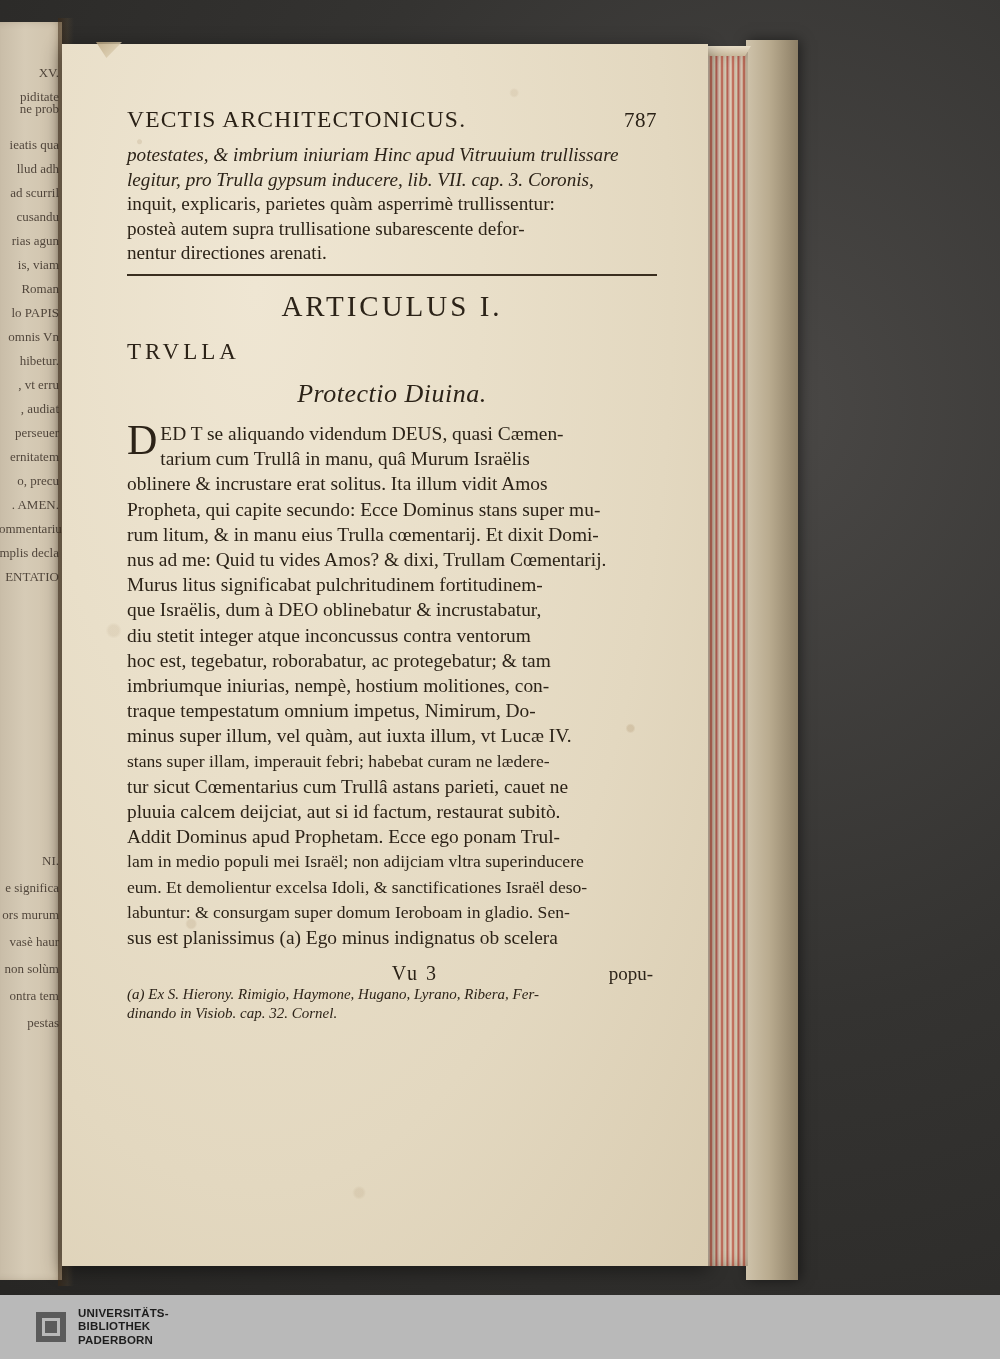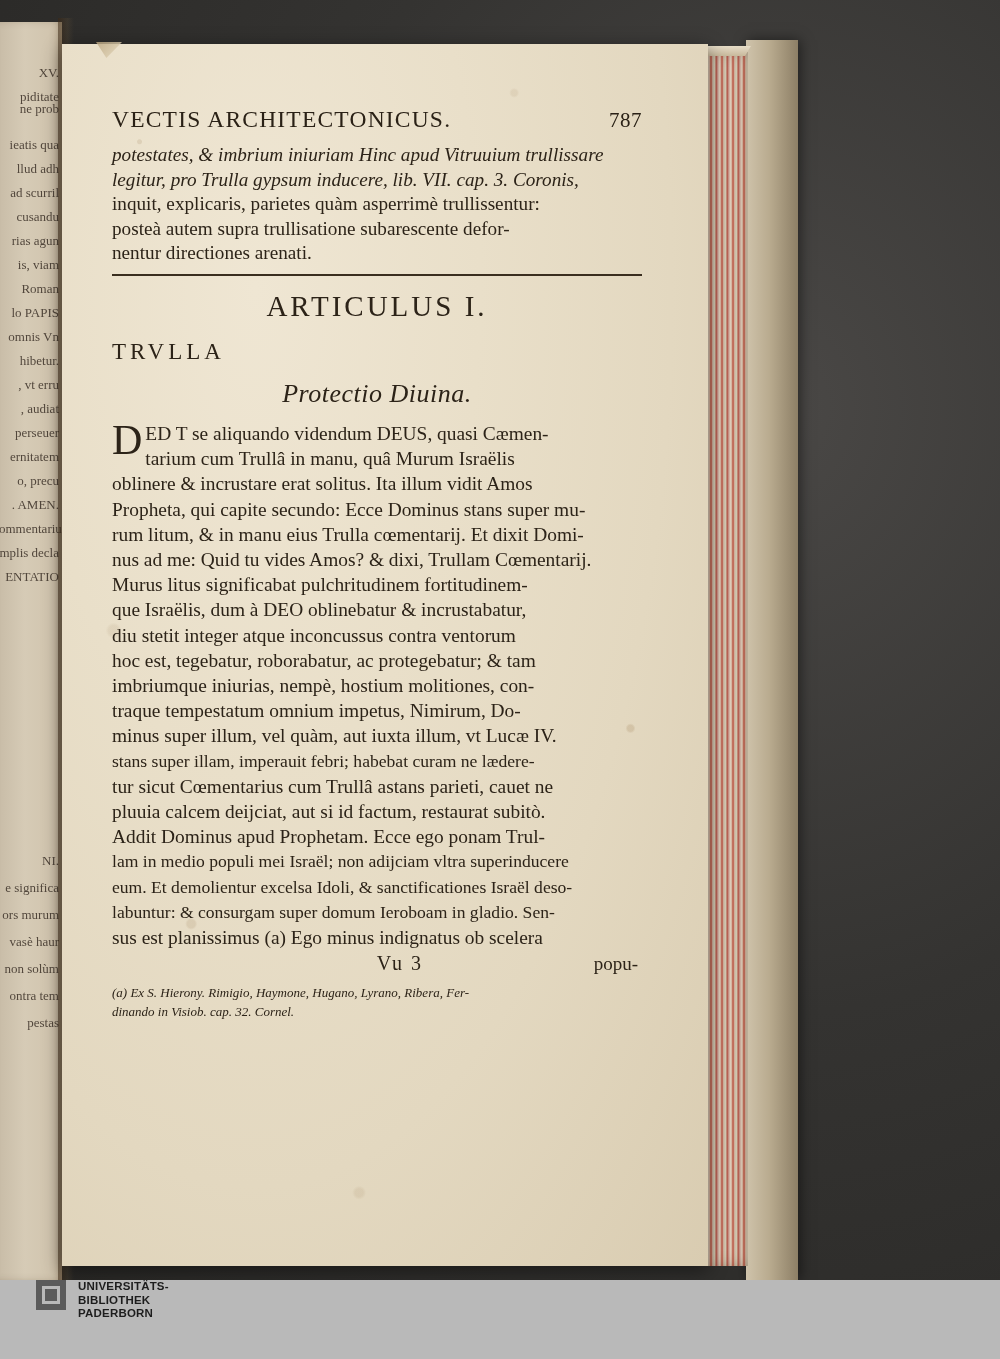--- a/index.html
+++ b/index.html
@@ -105,21 +105,21 @@
     position: absolute;
     left: 746px; top: 40px;
     width: 52px; height: 1240px;
     background: linear-gradient(90deg, #cfc3ab 0%, #b9ab8f 45%, #8d7f66 100%);
     box-shadow: 2px 0 12px rgba(0,0,0,.5);
   }
 
   
   .textblock {
     position: absolute;
-    left: 0; top: 0;
+    left: 15px; top: 0;
     width: 646px; height: 1222px;
     color: #2c2318;
   }
   .tb-inner {
     position: absolute;
     left: 50px; top: 62px;
     width: 530px;
   }
 
   .header-row {
@@ -192,42 +192,41 @@
     font-size: 42px;
     line-height: 34px;
     padding: 2px 3px 0 0;
     font-family: "Liberation Serif", serif;
   }
 
   .sig-row {
     display: flex;
     justify-content: space-between;
     align-items: baseline;
-    margin-top: 2px;
+    margin-top: 12px;
     padding: 0 4px;
   }
   .sig-center { flex: 1; text-align: center; font-size: 20px; letter-spacing: 2px; }
   .catchword { font-size: 19px; }
 
   .footnote {
-    margin-top: 8px;
-    font-size: 13px;
+    font-size: 15px;
     line-height: 19px;
     font-style: italic;
   }
   .footnote .l { display:block; white-space: nowrap; }
 
   
   .libbar {
     position: absolute;
     left: 0; bottom: 0;
-    width: 1000px; height: 79px;
+    width: 1000px; height: 64px;
     background: #b9b9b9;
     display: flex;
-    align-items: flex-start;
+    align-items: center;
   }
   .lib-logo {
     width: 30px; height: 30px;
     background: #5b5b5b;
     margin-left: 36px; margin-right: 12px;
     position: relative;
     flex: none;
   }
   .lib-logo:before {
     content:"";

